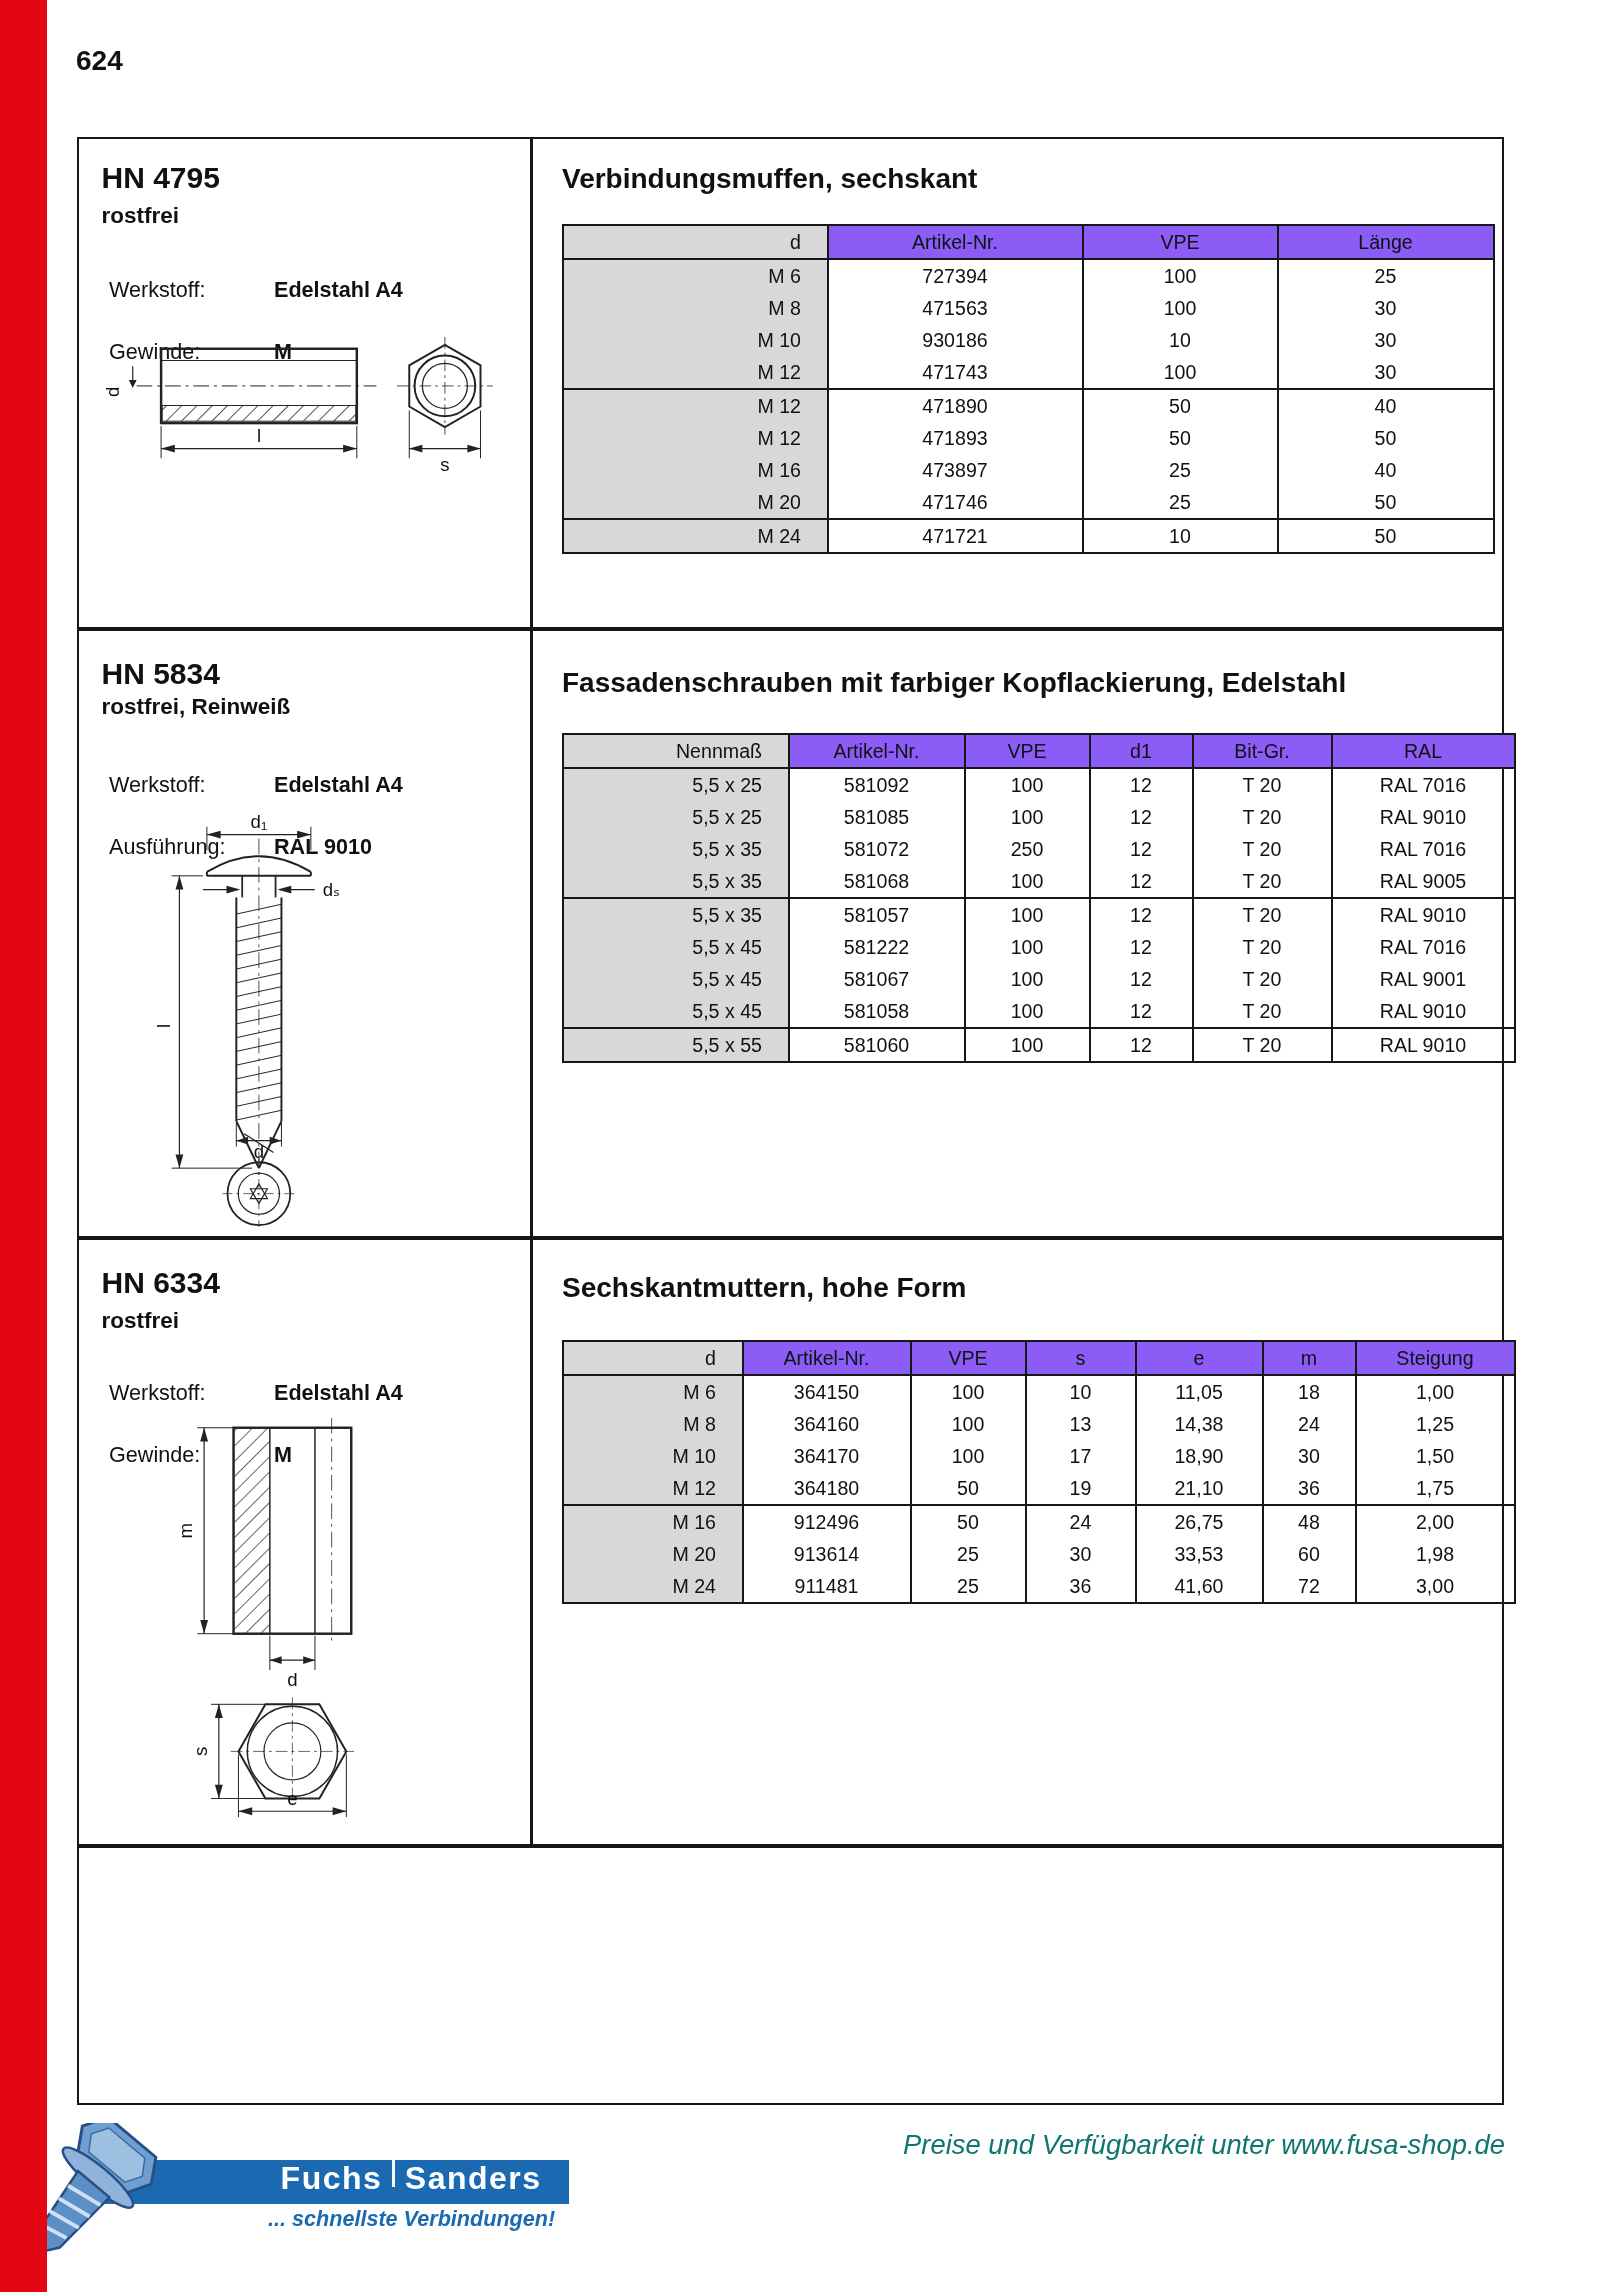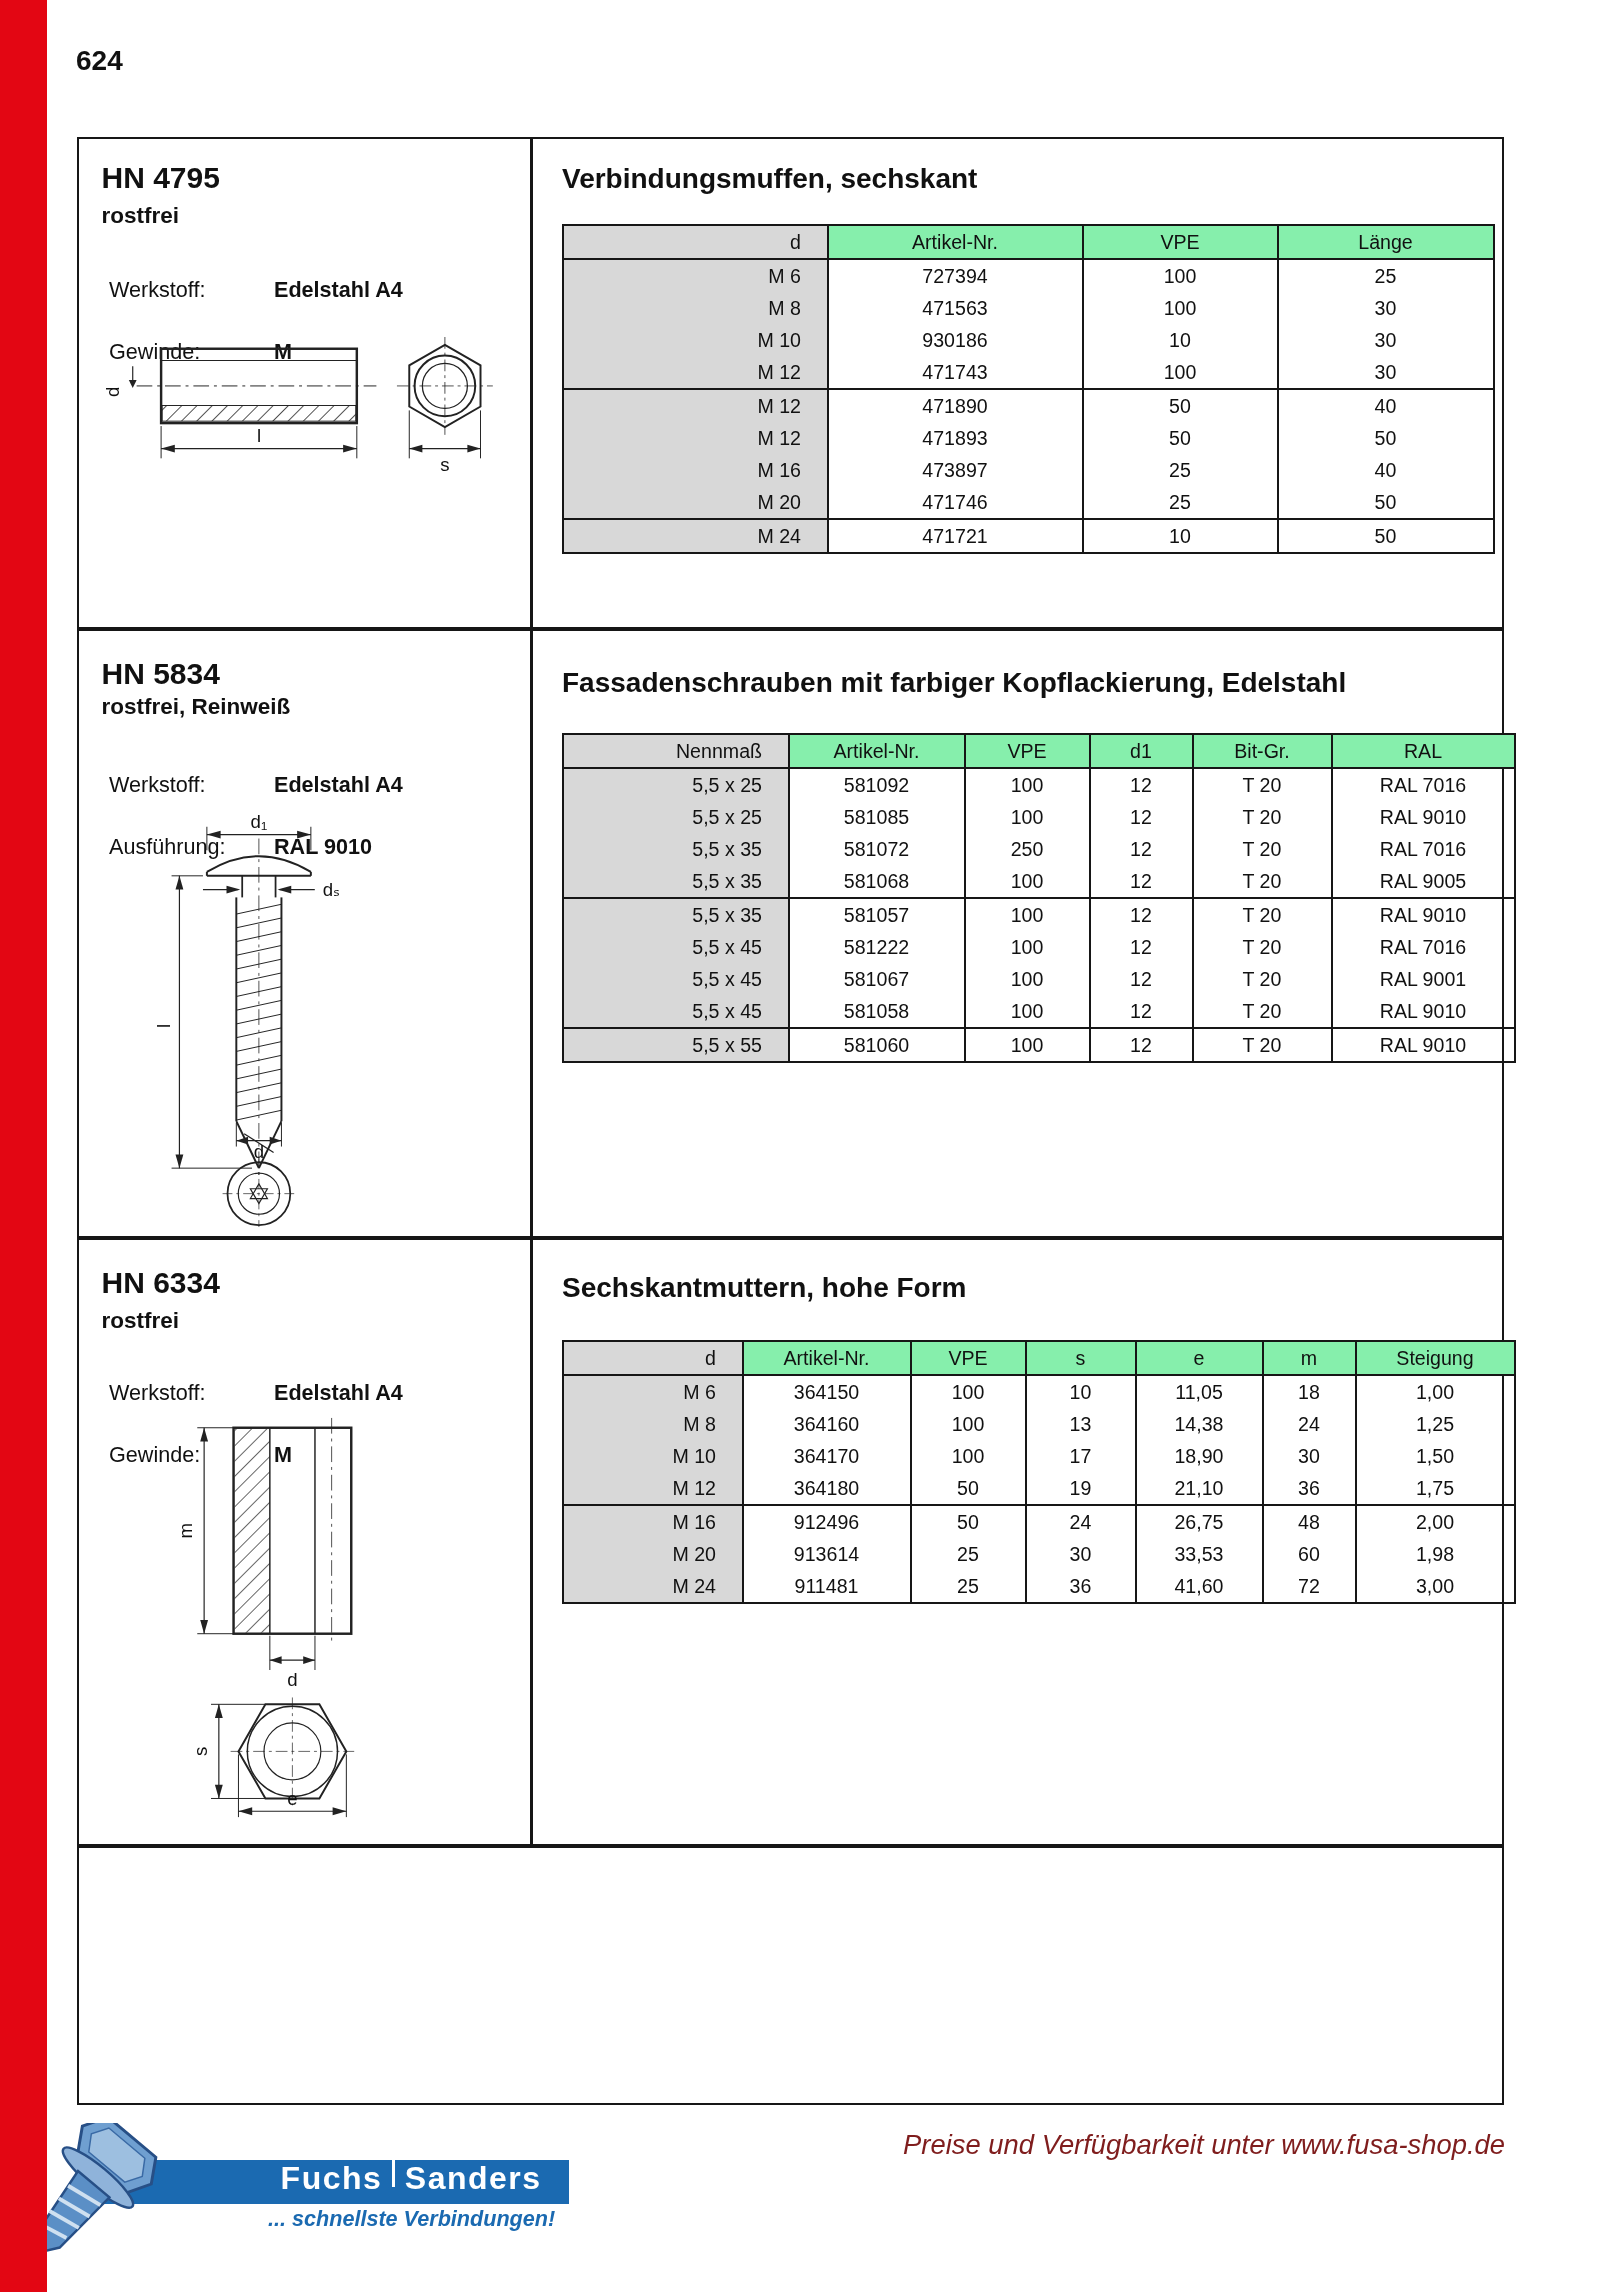--- a/index.html
+++ b/index.html
@@ -23,21 +23,21 @@
   #s3t{top:1127px}#s3s{top:1170px}#s3sp{top:1209px}
 
   .tbl-title{position:absolute;left:483px;font-size:28px;font-weight:bold;line-height:1.1;}
   #t0h{top:24.5px}#t1h{top:529px}#t2h{top:1134px}
 
   .data-table{position:absolute;left:483px;border-collapse:collapse;table-layout:fixed;
               font-size:19.6px;color:#111;}
   .data-table th,.data-table td{height:32px;padding:0;text-align:center;border-left:2px solid #161616;
               border-right:2px solid #161616;font-weight:normal;overflow:hidden;white-space:nowrap;}
   .data-table{border:2.9px solid #161616;}
-  .data-table thead th{background:#86efac;border-bottom:2.9px solid #161616;}
+  .data-table thead th{background:#8b5cf6;border-bottom:2.9px solid #161616;}
   .data-table td.c0,.data-table th.c0{background:#d8d8d8;text-align:right;padding-right:25.5px;}
   .data-table tr.group-start td{border-top:2.9px solid #161616;}
   #table-0{top:85px;width:897px;}
   #table-0 th:nth-child(1){width:237px}#table-0 th:nth-child(2){width:253px}
   #table-0 th:nth-child(3){width:193px}#table-0 th:nth-child(4){width:214px}
   #table-1{top:594px;width:914px;}
   #table-1 th:nth-child(1){width:198px}#table-1 th:nth-child(2){width:174px}
   #table-1 th:nth-child(3){width:123px}#table-1 th:nth-child(4){width:101px}
   #table-1 th:nth-child(5){width:137px}#table-1 th:nth-child(6){width:181px}
   #table-2{top:1201px;width:912px;}
@@ -46,21 +46,21 @@
   #table-2 th:nth-child(5){width:125px}#table-2 th:nth-child(6){width:91px}
   #table-2 th:nth-child(7){width:157px}
 
   .drw{position:absolute;}
   #drw0{left:17.6px;top:198px}
   #drw1{left:67px;top:676px}
   #drw2{left:81px;top:1274px}
   .drw text{font-size:19px;fill:#111;}
 
   .footer-note{position:absolute;left:0;top:2129px;width:1505px;text-align:right;
-               font-size:27.4px;font-style:italic;color:#7f1d1d;}
+               font-size:27.4px;font-style:italic;color:#0f766e;}
   .logo-band{position:absolute;left:78px;top:2160px;width:491px;height:44px;
              display:flex;align-items:flex-start;justify-content:flex-end;padding-right:27.4px;
              box-sizing:border-box;color:#fff;font-weight:bold;font-size:32px;letter-spacing:1.5px;}
   .logo-sep{display:inline-block;width:2.9px;height:26.5px;background:#fff;margin:0 9.8px;}
   .logo-tagline{position:absolute;left:250px;top:2206px;font-size:21.6px;font-weight:bold;
                 font-style:italic;}
   .logo-screw{position:absolute;left:47px;top:2123px;}
 </style>
 </head>
 <body>

